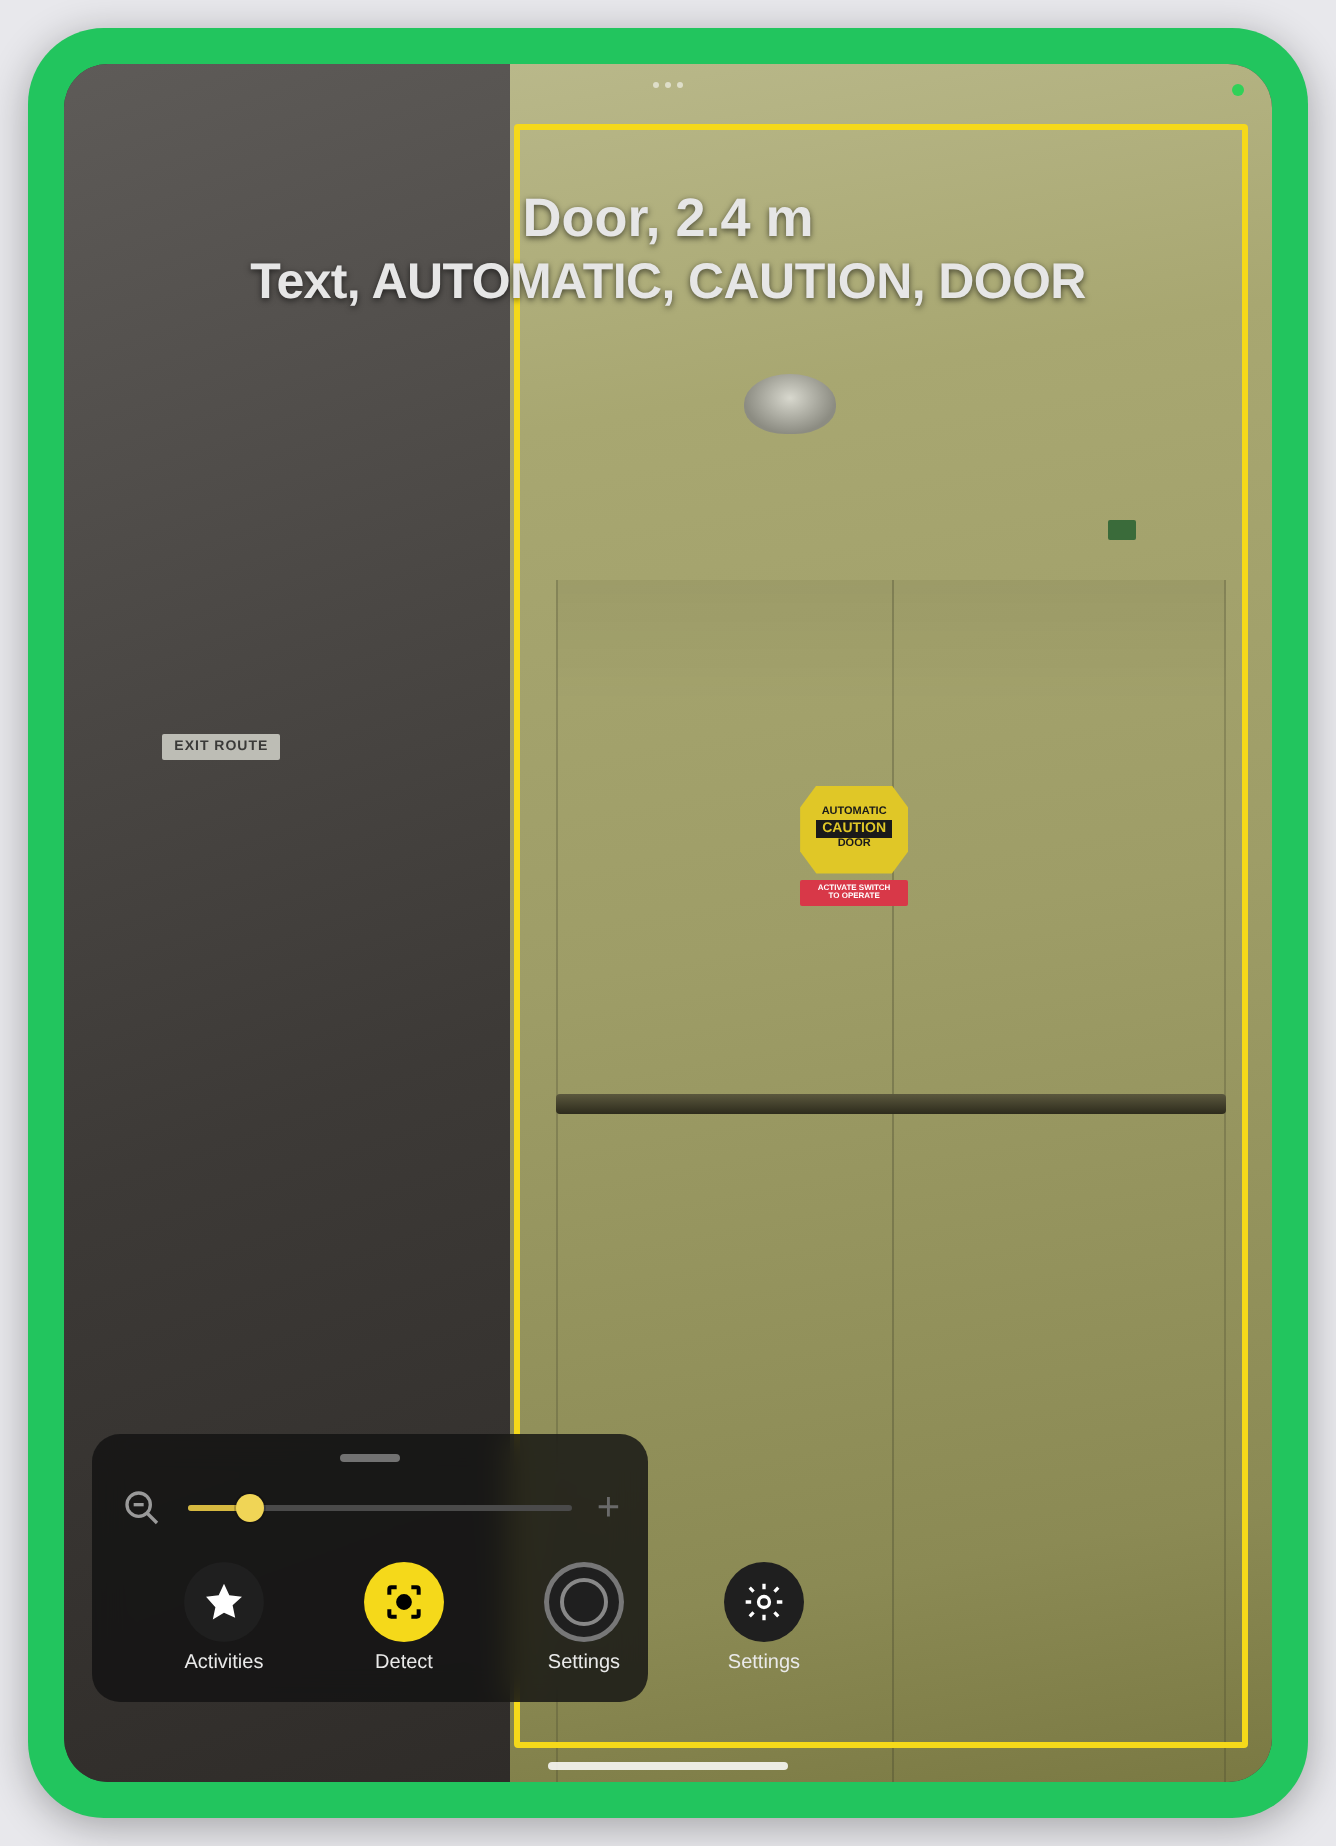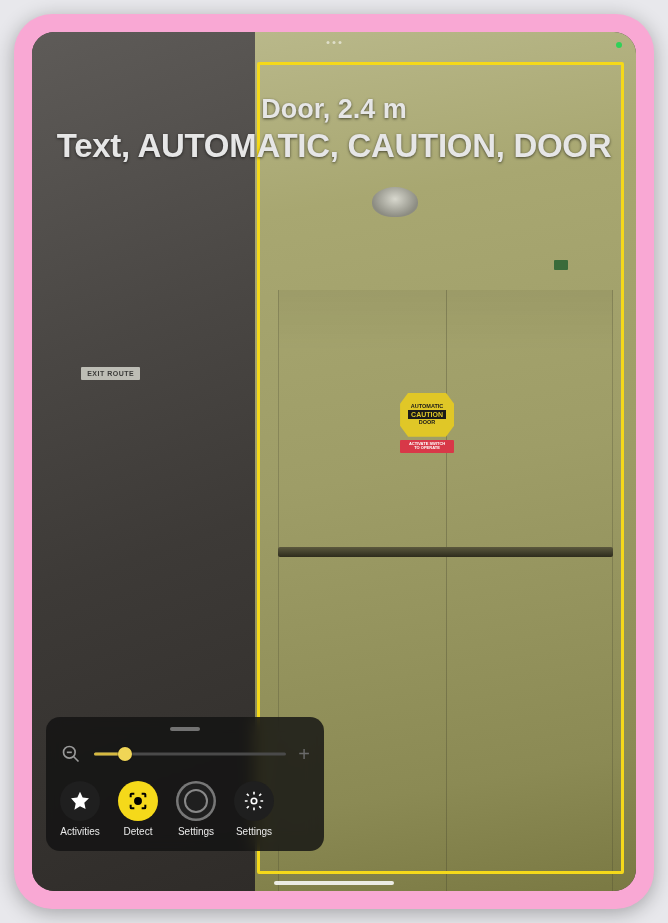--- a/index.html
+++ b/index.html
@@ -8,21 +8,21 @@
       font-family: -apple-system, BlinkMacSystemFont, "Helvetica Neue", sans-serif;
       display: flex;
       align-items: center;
       justify-content: center;
       min-height: 923px;
       width: 668px;
     }
     .device {
       width: 640px;
       height: 895px;
-      background: #f9a8d4;
+      background: #22c55e;
       border-radius: 38px;
       padding: 18px;
       position: relative;
       box-shadow: 0 4px 20px rgba(0,0,0,0.3);
     }
     .screen {
       width: 100%;
       height: 100%;
       border-radius: 22px;
       overflow: hidden;
@@ -161,21 +161,21 @@
       top: 62px;
       left: 0;
       right: 0;
       text-align: center;
       color: #e6e6e6;
       font-weight: 600;
       text-shadow: 0 1px 3px rgba(0,0,0,0.6);
       padding: 0 20px;
     }
     .readout-line1 { font-size: 27px; margin-bottom: 2px; }
-    .readout-line2 { font-size: 33px; letter-spacing: -0.3px; }
+    .readout-line2 { font-size: 25px; letter-spacing: -0.3px; }
     
     .status-dots {
       position: absolute;
       top: 9px;
       left: 50%;
       transform: translateX(-50%);
       display: flex;
       gap: 3px;
     }
     .status-dots span {
@@ -266,20 +266,21 @@
       display: flex;
       gap: 18px;
       align-items: flex-start;
     }
     .ctrl-btn {
       display: flex;
       flex-direction: column;
       align-items: center;
       gap: 5px;
       cursor: pointer;
+      margin-left: 32px;
     }
     .ctrl-circle {
       width: 40px;
       height: 40px;
       border-radius: 50%;
       display: flex;
       align-items: center;
       justify-content: center;
       color: #fff;
     }

